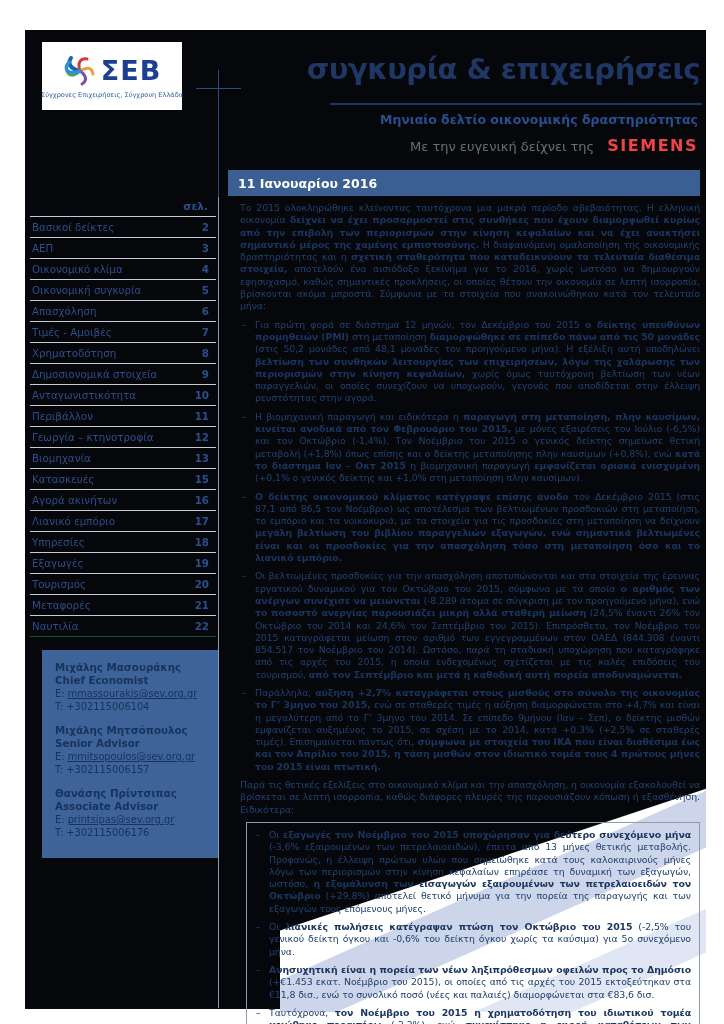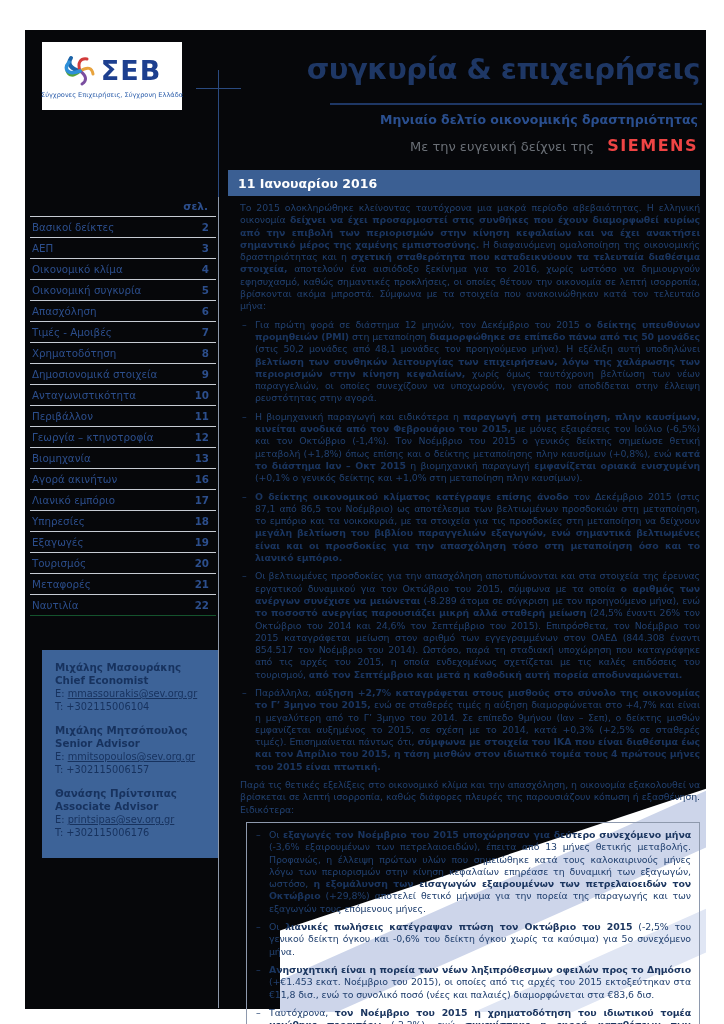--- a/index.html
+++ b/index.html
@@ -171,20 +171,24 @@
         <div class="toc-item">
           <span class="toc-label">Γεωργία – κτηνοτροφία</span>
           <span class="toc-page">12</span>
         </div>
 
         <div class="toc-item">
           <span class="toc-label">Βιομηχανία</span>
           <span class="toc-page">13</span>
         </div>
 
+        <div class="toc-item">
+          <span class="toc-label">Κατασκευές</span>
+          <span class="toc-page">15</span>
+        </div>
 
         <div class="toc-item">
           <span class="toc-label">Αγορά ακινήτων</span>
           <span class="toc-page">16</span>
         </div>
 
         <div class="toc-item">
           <span class="toc-label">Λιανικό εμπόριο</span>
           <span class="toc-page">17</span>
         </div>

